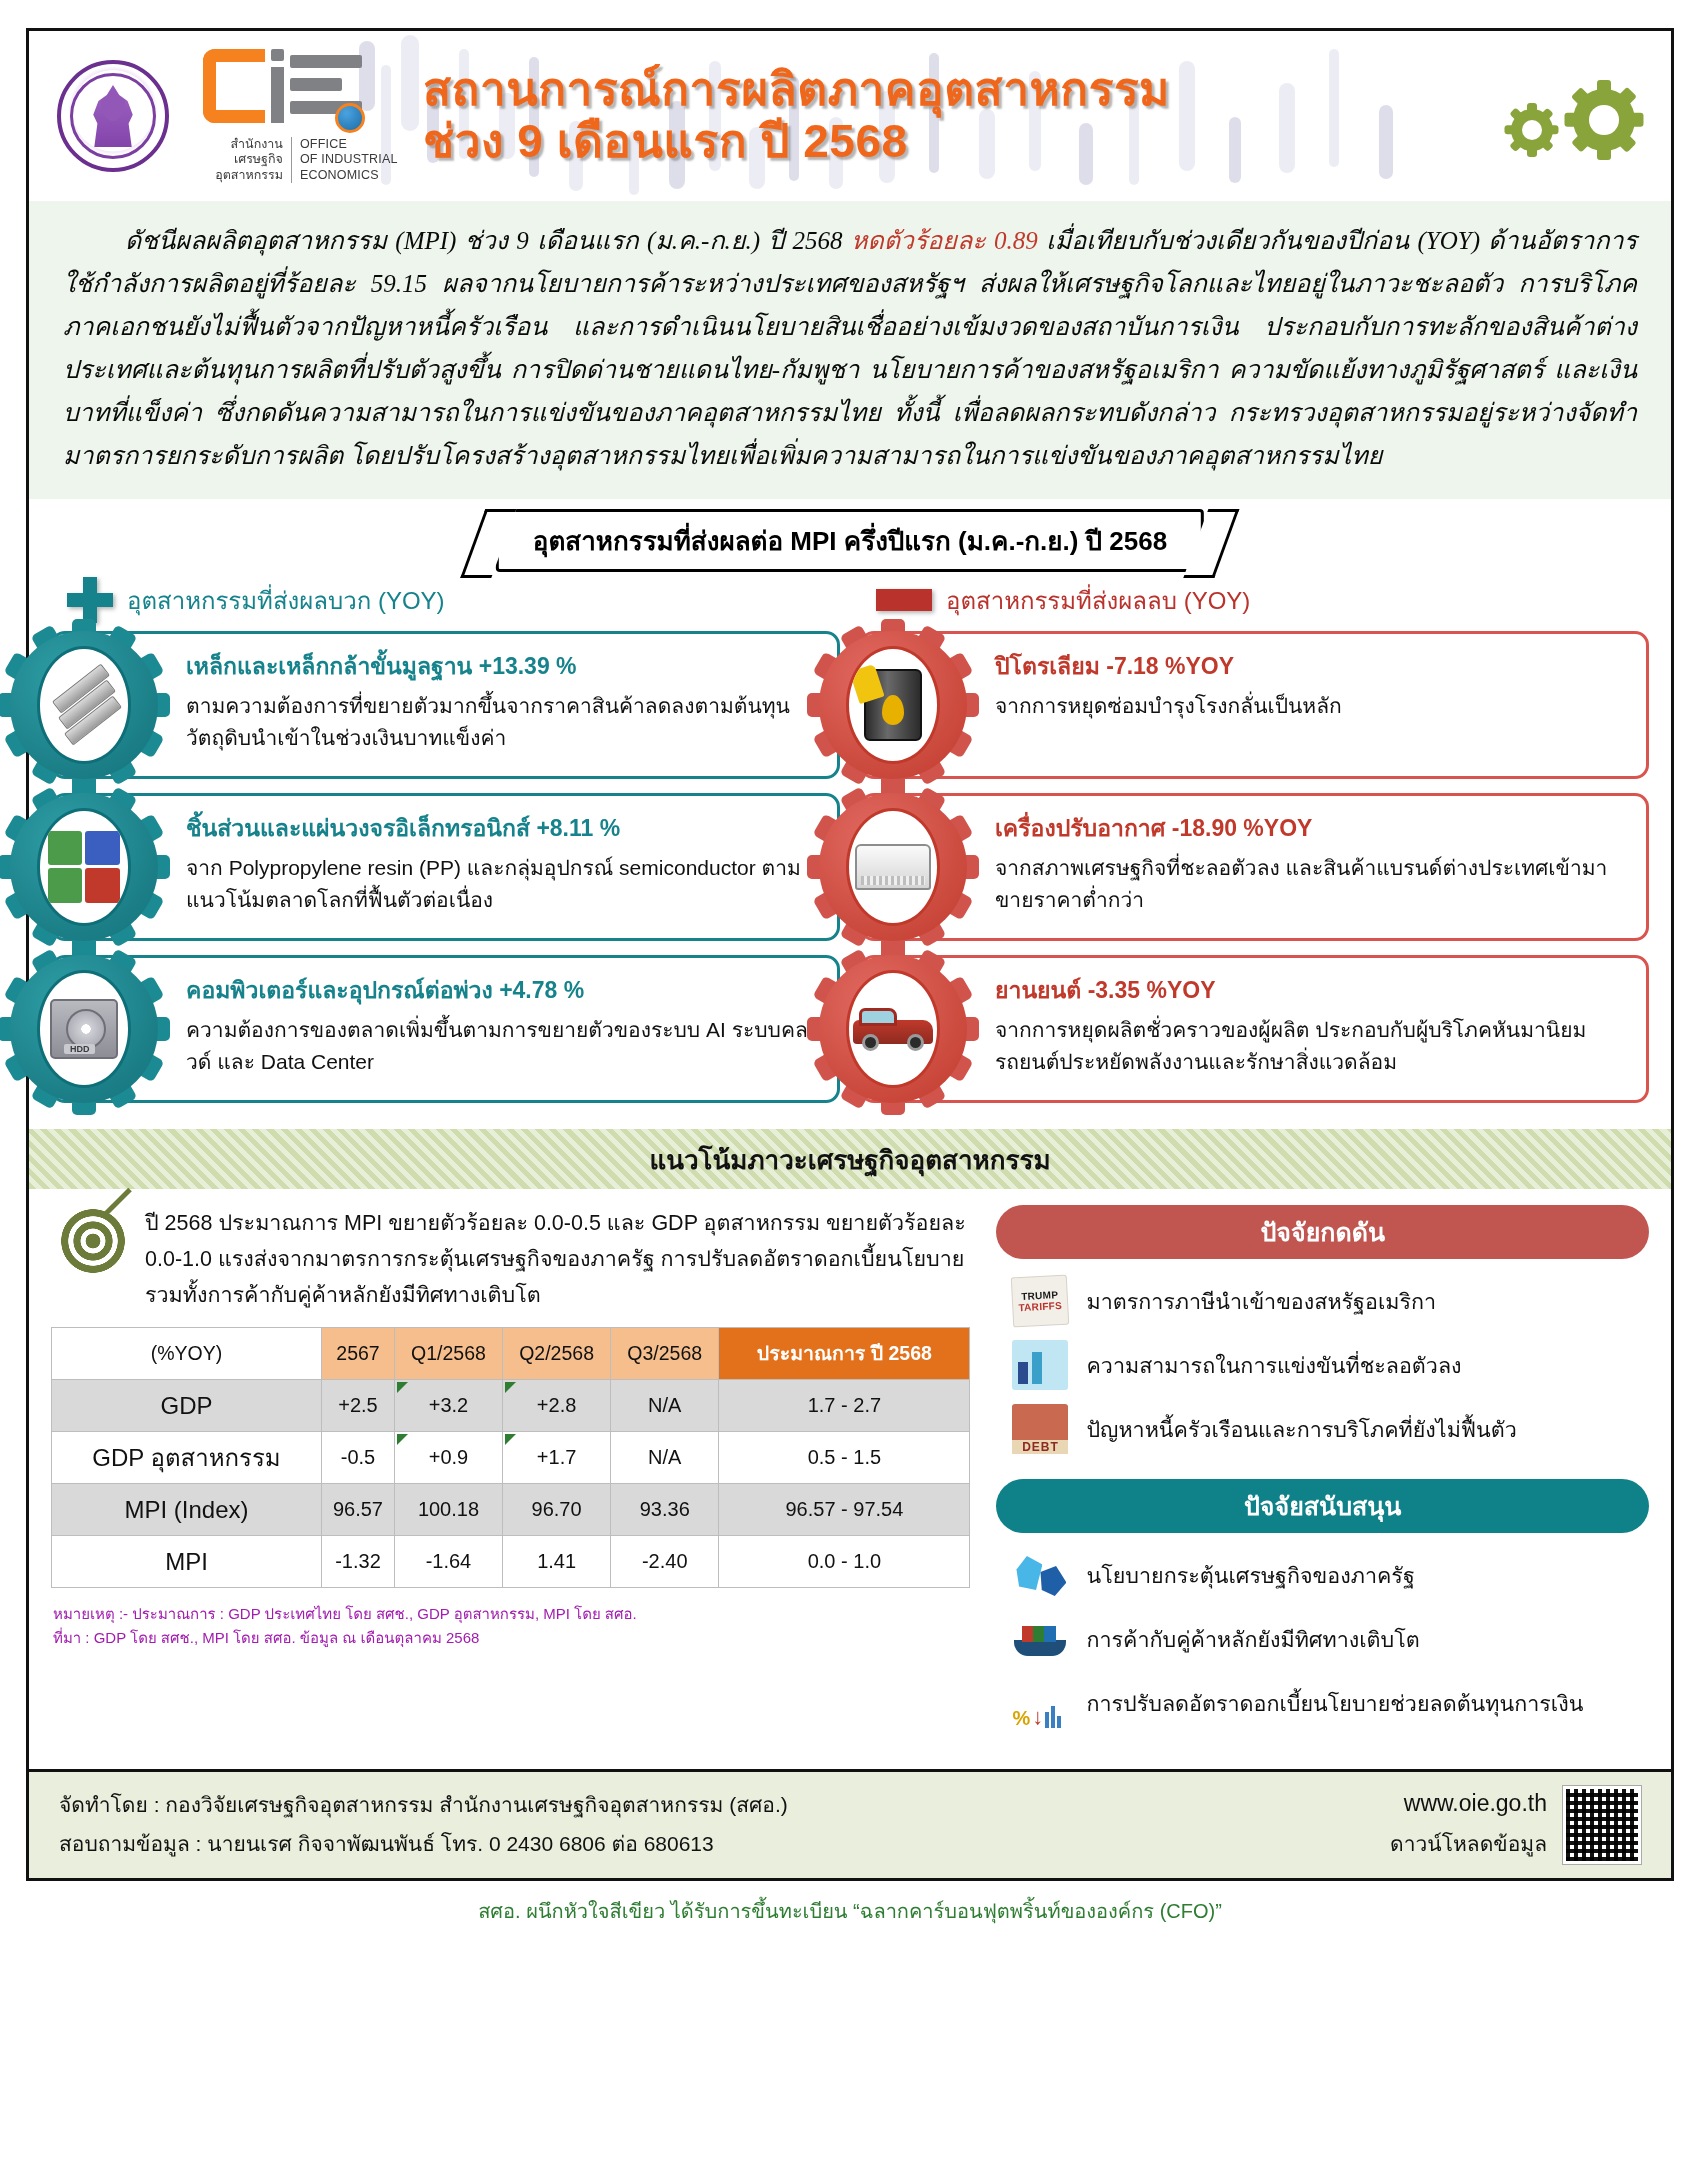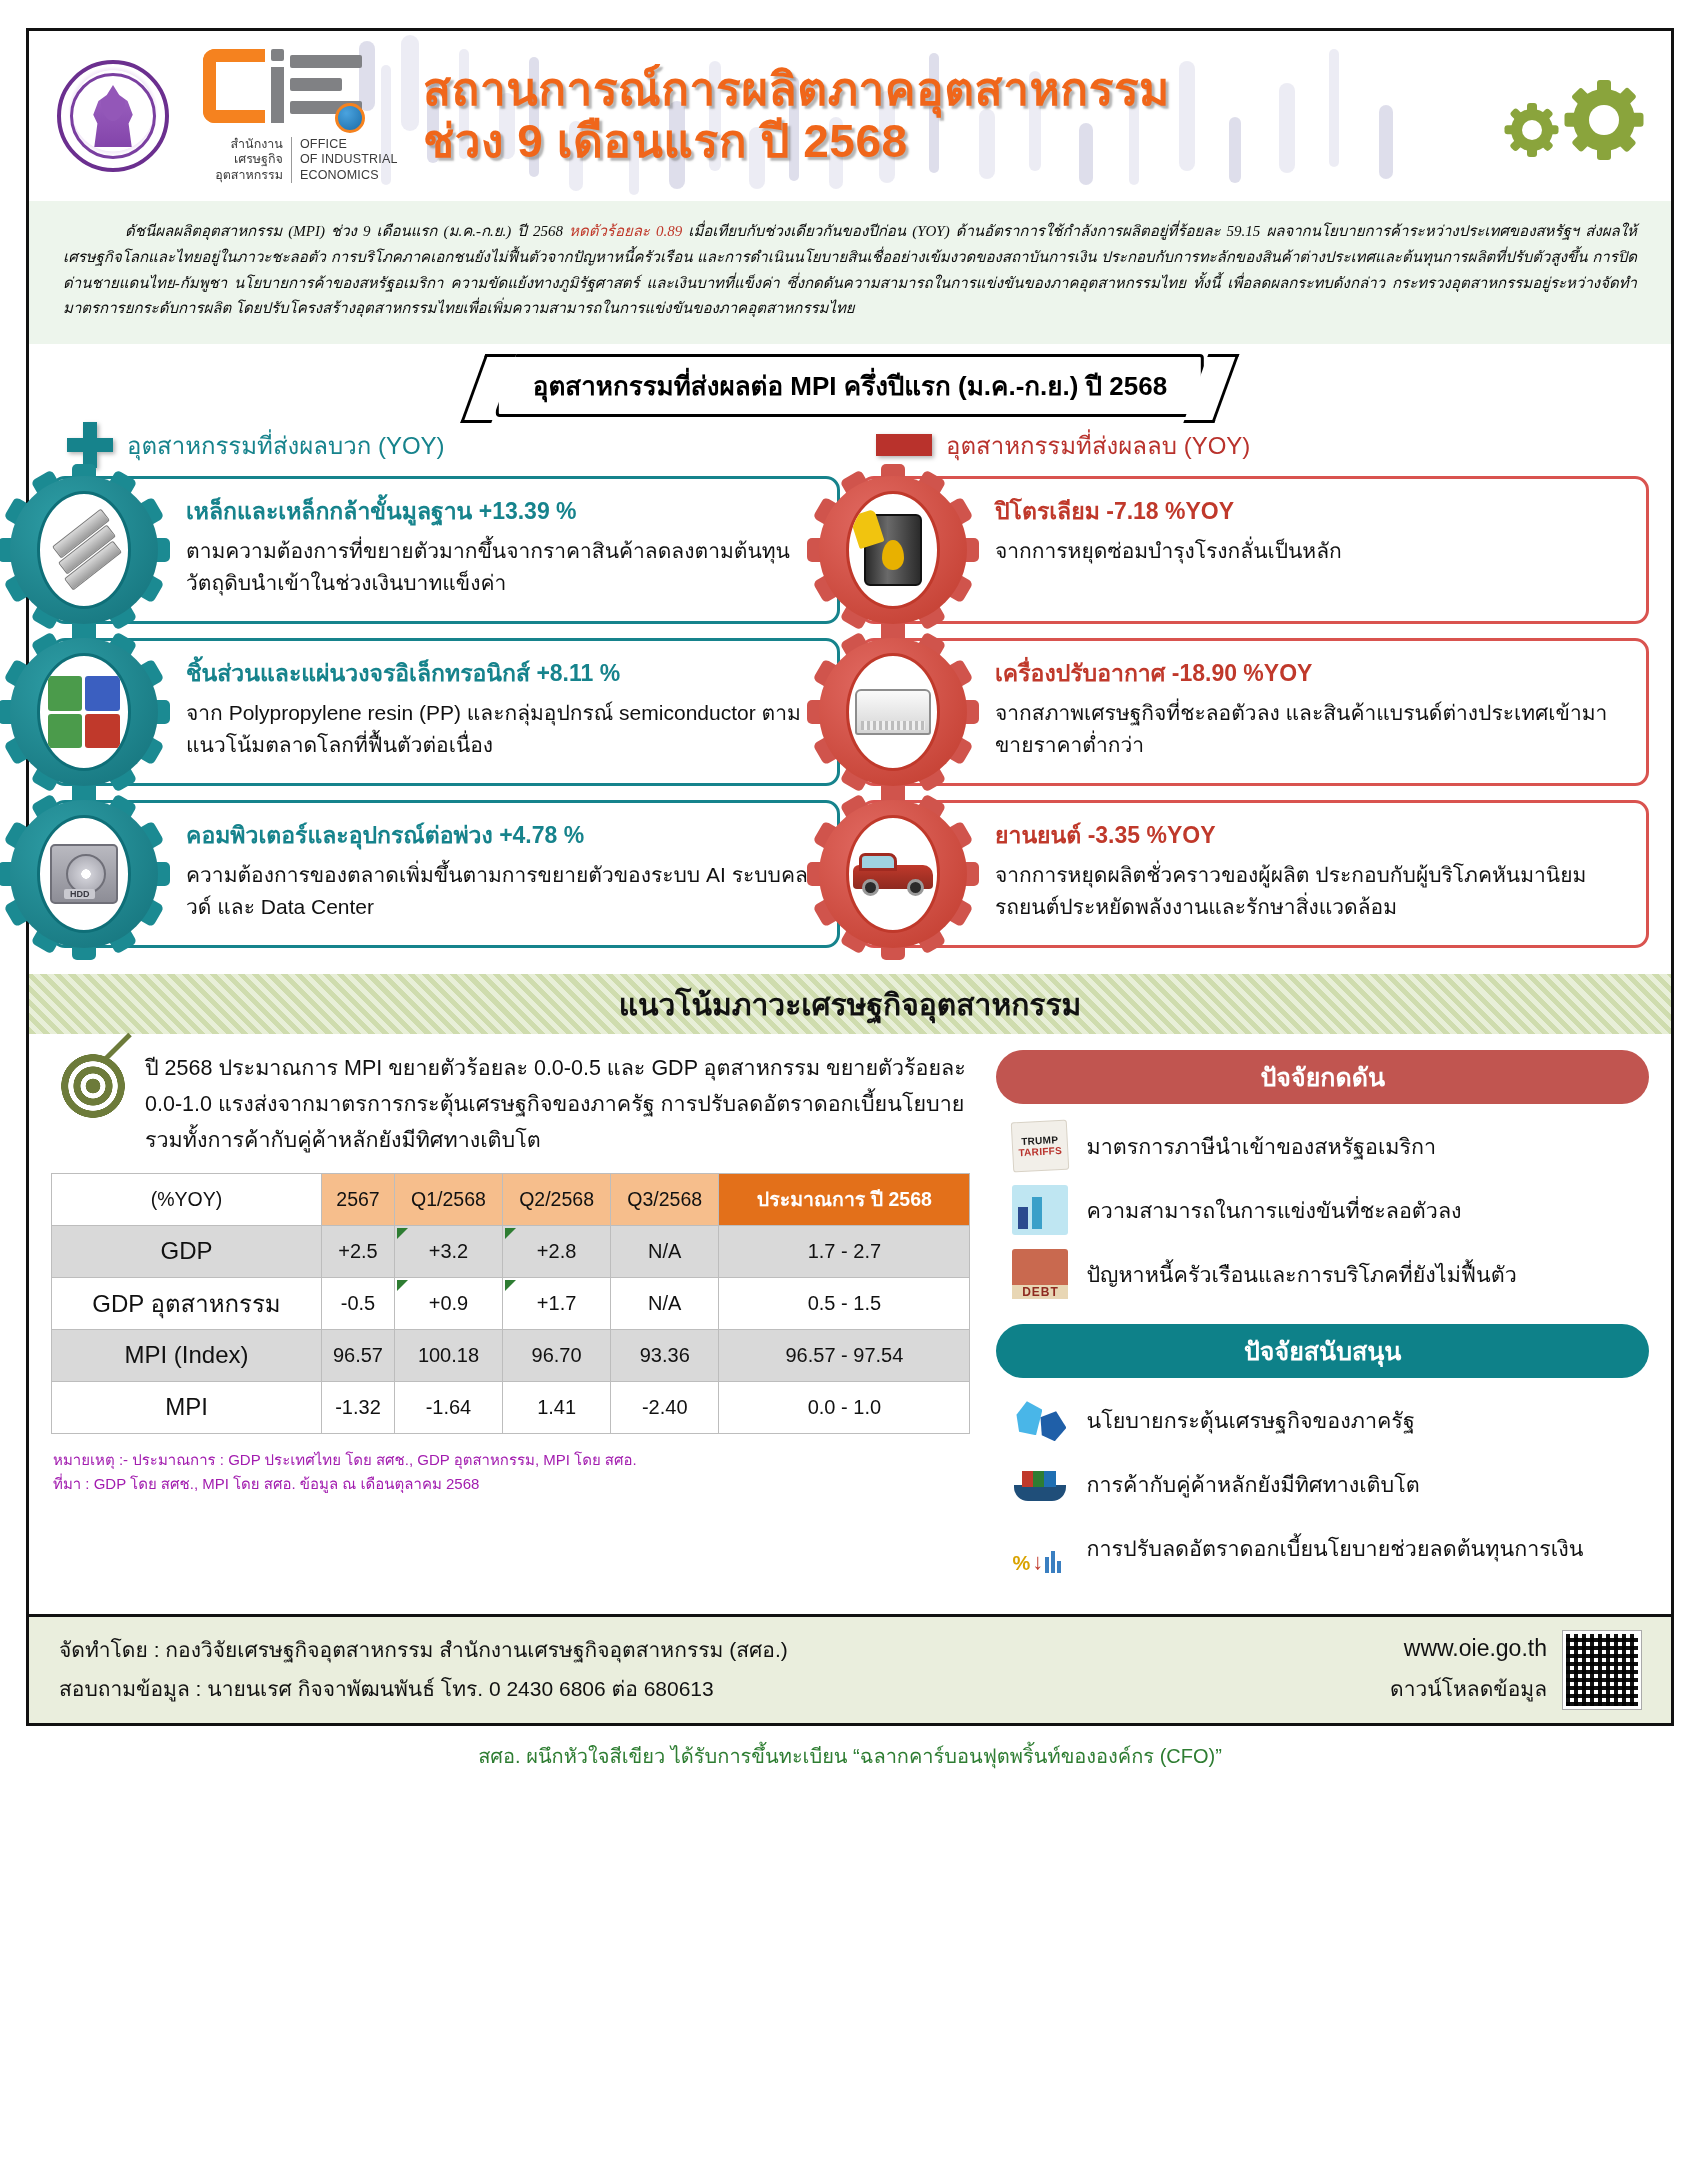--- a/index.html
+++ b/index.html
@@ -94,21 +94,21 @@
     position:absolute; left:50%; top:50%; width:22%; height:128%;
     background:#8aa43c; transform-origin:50% 50%; margin-left:-11%; margin-top:-64%;
     border-radius:3px;
   }
 
   
   .intro {
     background:#edf5ec;
     padding: 18px 34px 22px 34px;
     font-style: italic;
-    font-size: 15px;
+    font-size: 25px;
     line-height: 1.72;
     color:#0a0a0a;
     text-align: justify;
     font-family:"Liberation Serif","DejaVu Serif",serif;
   }
   .intro .hl { color:#c0392b; }
   .intro .ind { display:inline-block; width:62px; }
 
   
   .banner-wrap { position:relative; height: 74px; background:#fff; }
@@ -207,21 +207,21 @@
   .art.car .w.l{left:9px;} .art.car .w.r{right:9px;}
 
   
   .sec-head {
     height: 62px;
     background:
       repeating-linear-gradient(45deg, #cfdcae 0 5px, #e8efd8 5px 10px);
     display:flex; align-items:center; justify-content:center;
     border-top: 2px solid #fff;
   }
-  .sec-head span { font-size:30px; font-weight:700; color:#111; }
+  .sec-head span { font-size:26px; font-weight:700; color:#111; }
 
   
   .bottom { display:flex; padding: 16px 22px 6px 22px; gap: 26px; }
   .bl { width: 930px; }
   .br { width: 660px; }
 
   .target-row { display:flex; gap:16px; align-items:flex-start; padding-left:6px;}
   .target-ico { width:72px;height:72px;flex:none;border-radius:50%;position:relative;
     background: radial-gradient(circle, #6d7b3a 0 14%, #fff 15% 24%, #6d7b3a 25% 38%, #fff 39% 48%, #6d7b3a 49% 62%, #fff 63% 72%, #6d7b3a 73% 86%, transparent 87%);}
   .target-ico::after{content:"";position:absolute;right:-6px;top:-6px;width:34px;height:5px;background:#6d7b3a;transform:rotate(-45deg);}

